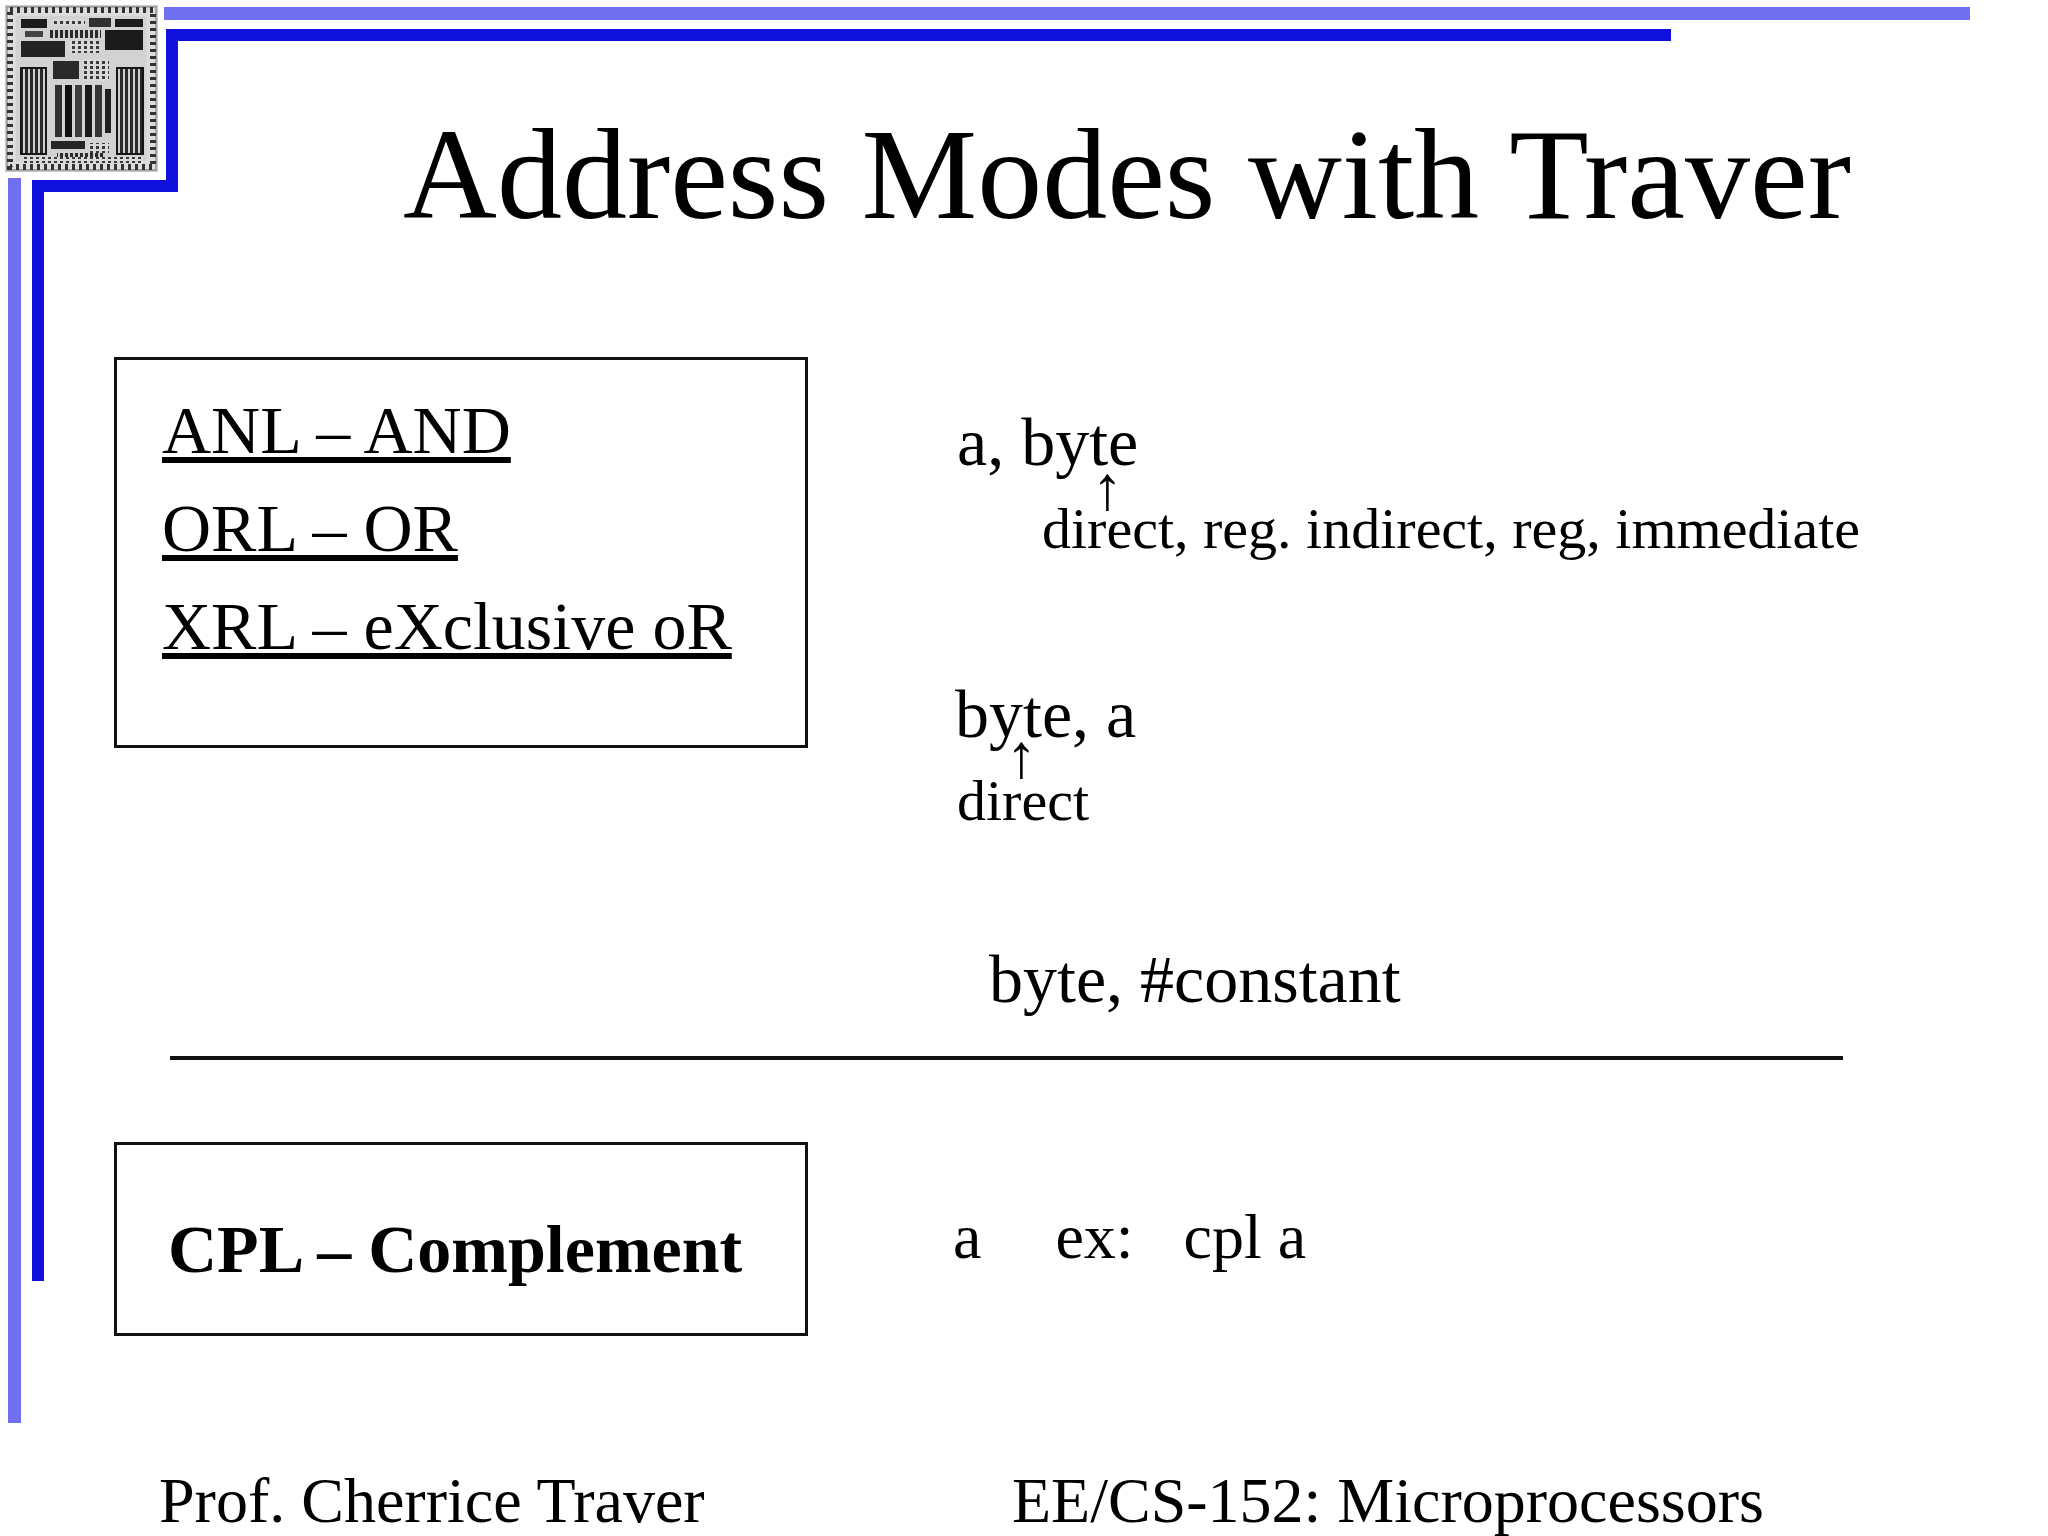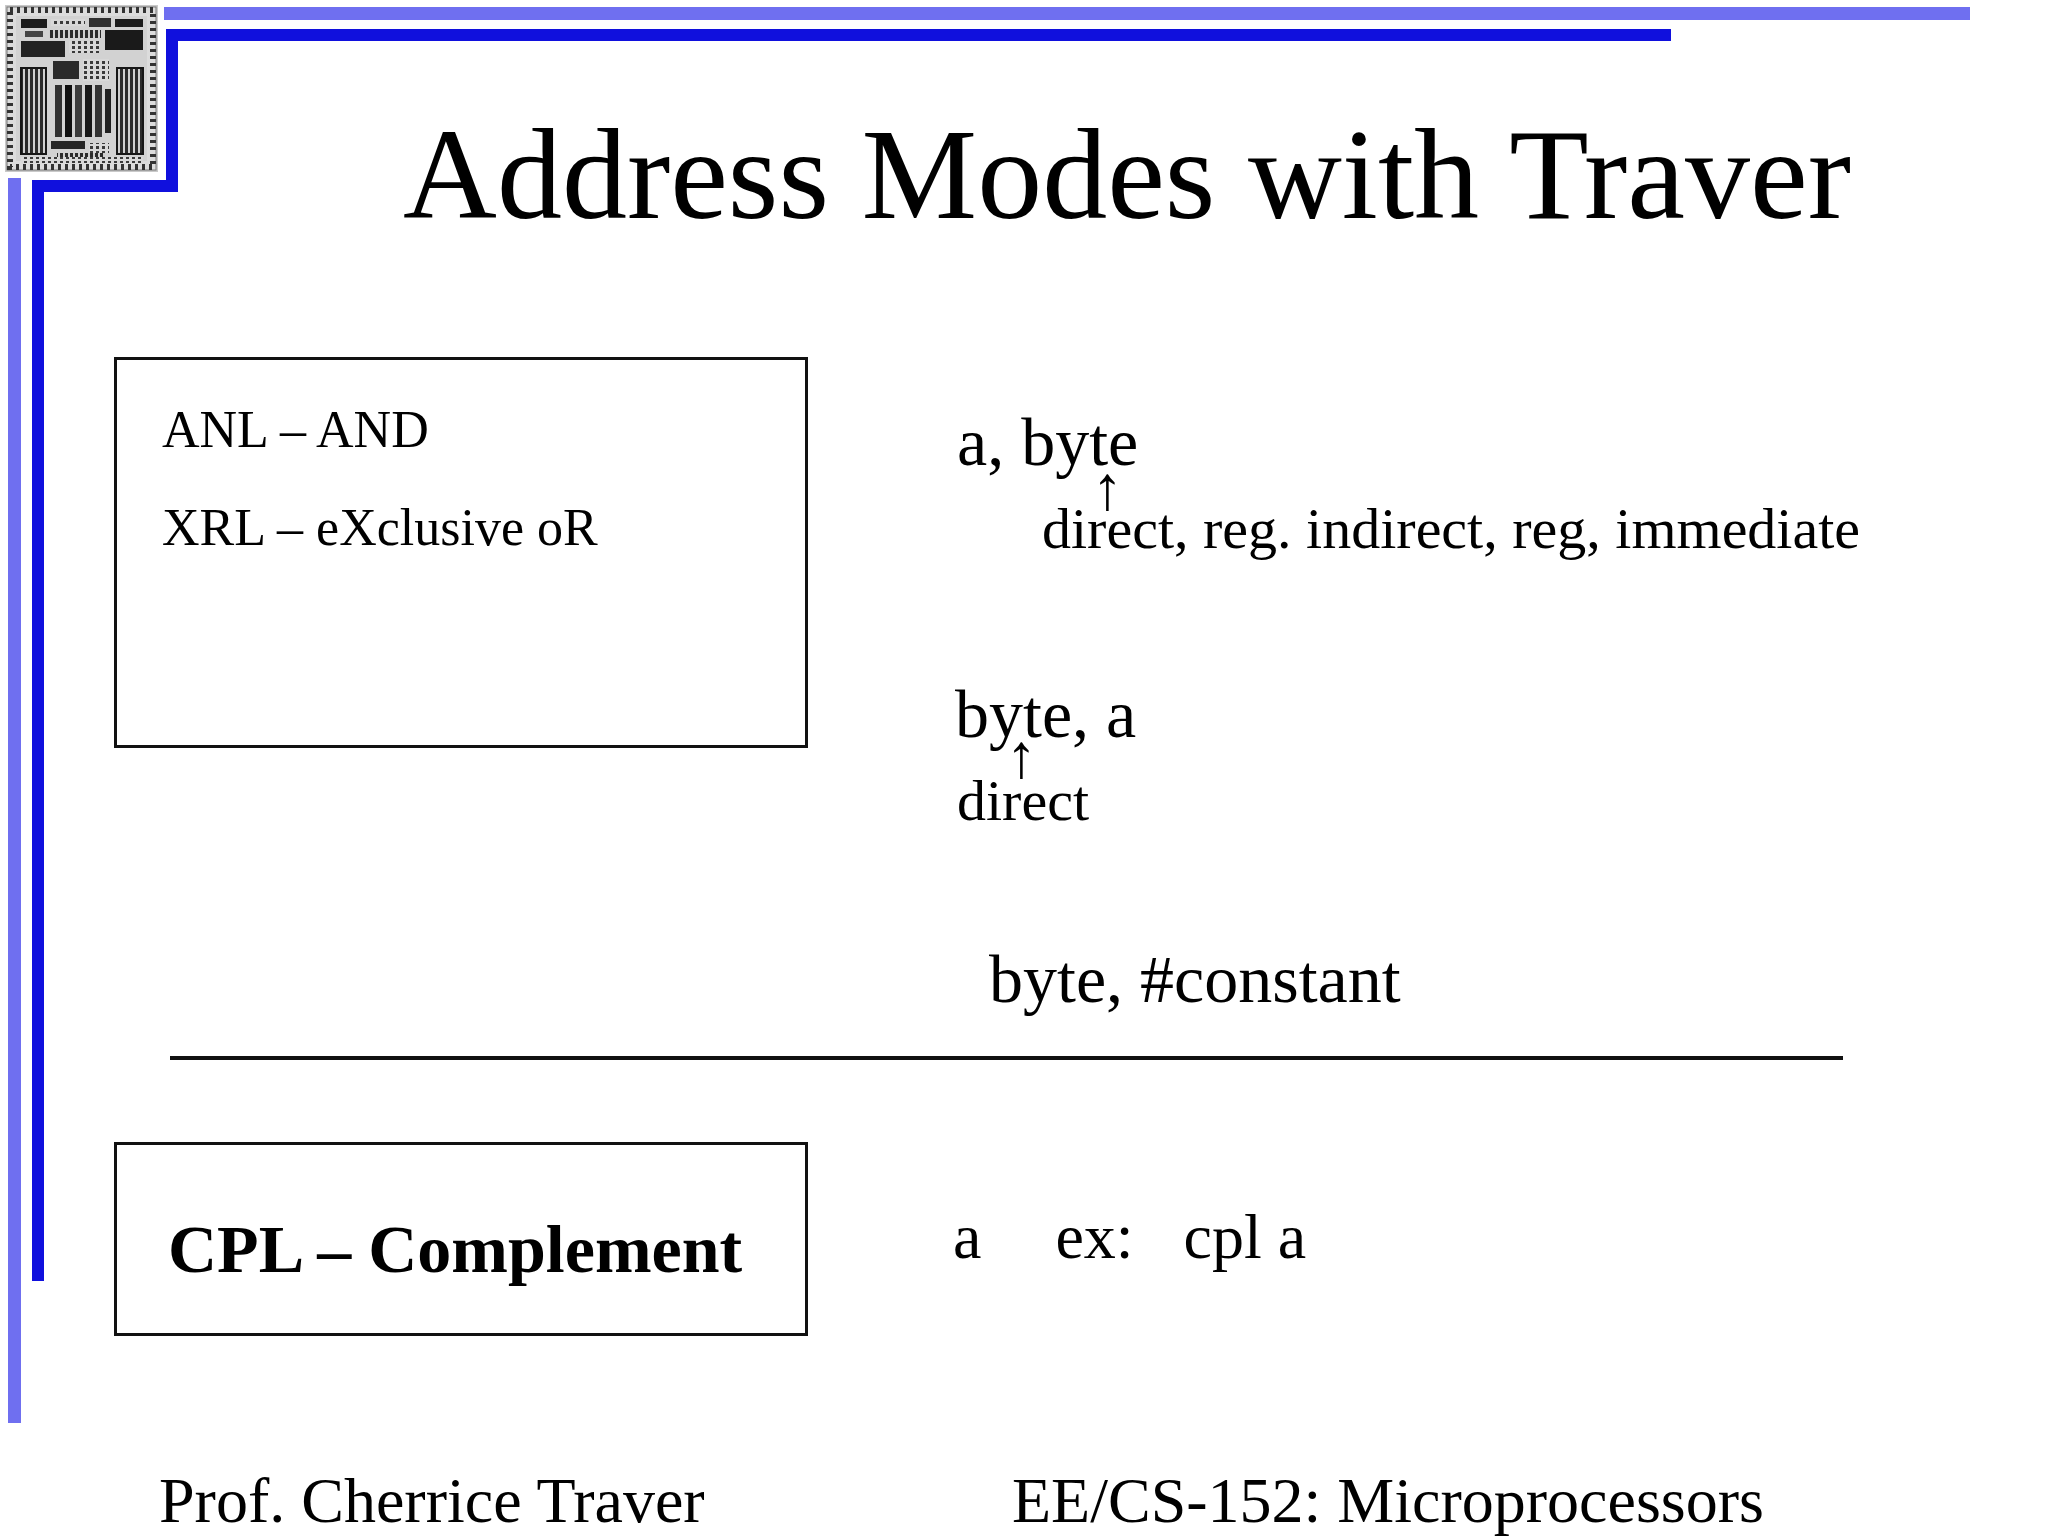--- a/index.html
+++ b/index.html
@@ -14,21 +14,21 @@
   
   .title{
     position:absolute;left:403px;top:106px;
     font-size:130px;line-height:1.05;white-space:nowrap;
     letter-spacing:0px;
   }
   
   .obox{position:absolute;border:3px solid #111;background:transparent;}
   .logic-lines{
     position:absolute;left:162px;top:381px;
-    font-size:52px;line-height:98px;white-space:nowrap;
+    font-size:68px;line-height:98px;white-space:nowrap;text-decoration:underline;
   }
   .cpl-label{
     position:absolute;left:168px;top:1200px;
     font-size:68px;line-height:98px;white-space:nowrap;font-weight:bold;
   }
   
   .operand{position:absolute;font-size:68px;line-height:1;white-space:nowrap;}
   .modes{position:absolute;font-size:58px;line-height:1;white-space:nowrap;}
   .uparrow{position:absolute;font-size:62px;line-height:1;}
   .cpl-row{position:absolute;left:953px;top:1205px;font-size:64px;line-height:1;white-space:nowrap;}
@@ -98,20 +98,21 @@
 <div class="bar" style="left:166px;top:29px;width:12px;height:163px;background:#1010dd;"></div>
 <div class="bar" style="left:36px;top:180px;width:142px;height:12px;background:#1010dd;"></div>
 <div class="bar" style="left:32px;top:180px;width:12px;height:1101px;background:#1010dd;"></div>
 <div class="bar" style="left:8px;top:178px;width:13px;height:1245px;background:#6f6ff0;"></div>
 
 <div class="title">Address Modes with Traver</div>
 
 <div class="obox" style="left:114px;top:357px;width:688px;height:385px;"></div>
 <div class="logic-lines">
   <div>ANL – AND</div>
+  <div>ORL – OR</div>
   <div>XRL – eXclusive oR</div>
 </div>
 
 <div class="operand" style="left:957px;top:408px;">a, byte</div>
 <div class="uparrow" style="left:1092px;top:457px;">↑</div>
 <div class="modes" style="left:1042px;top:500px;text-align:right;">direct, reg. indirect, reg, immediate</div>
 
 <div class="operand" style="left:955px;top:680px;">byte, a</div>
 <div class="uparrow" style="left:1006px;top:725px;">↑</div>
 <div class="modes" style="left:957px;top:772px;">direct</div>

